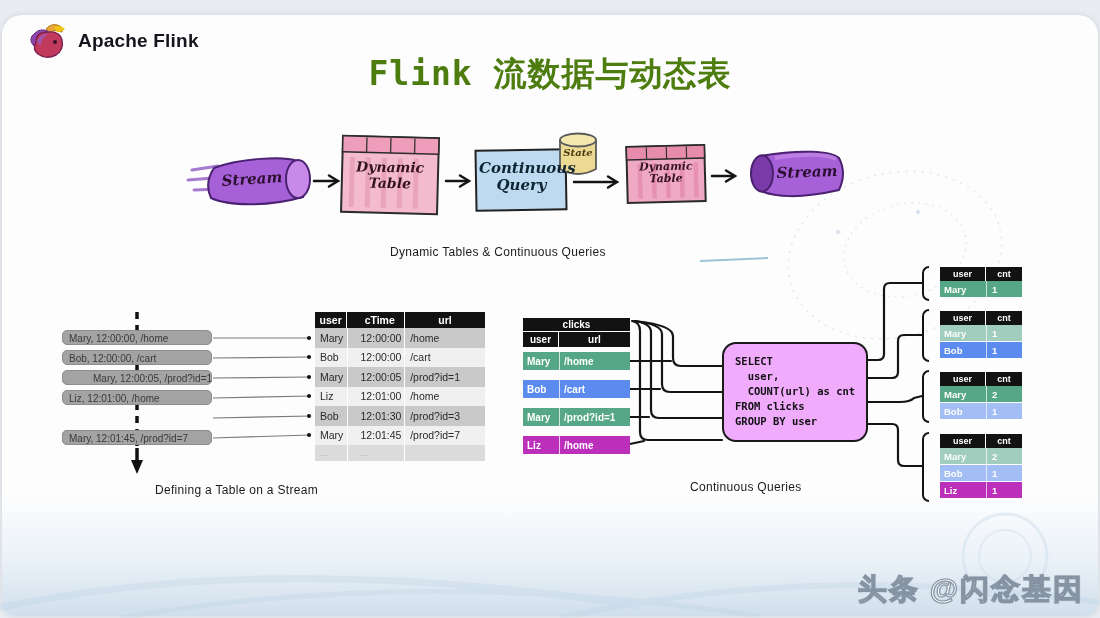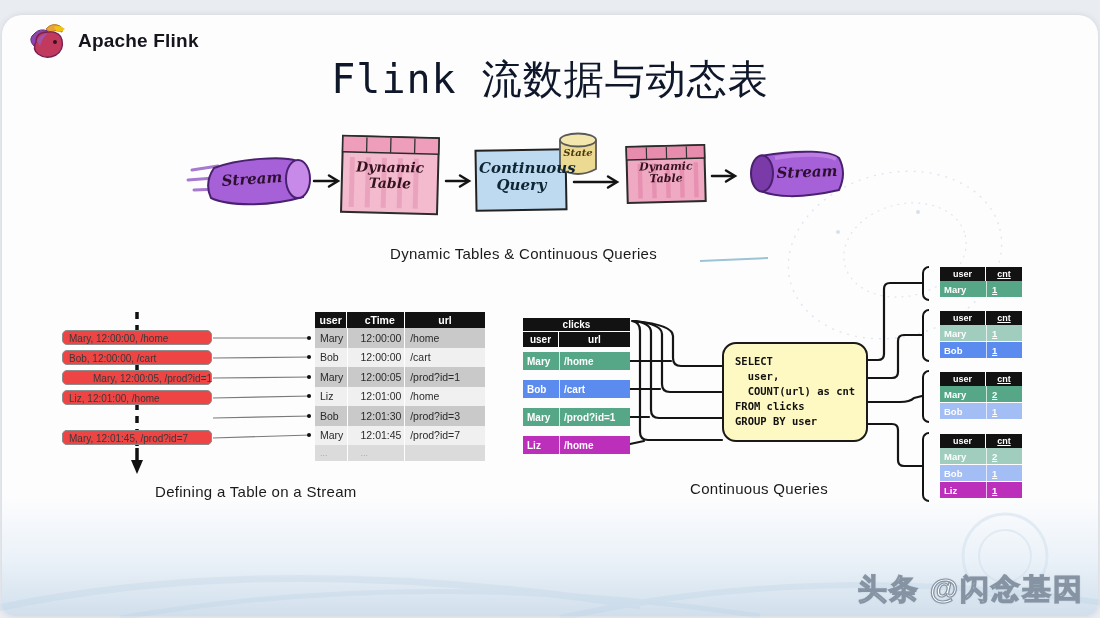--- a/index.html
+++ b/index.html
@@ -6,29 +6,29 @@
   body{width:1100px;height:618px;background:#e9edf1;font-family:"Liberation Sans","DejaVu Sans",sans-serif;overflow:hidden;}
   .slide{position:relative;width:1100px;height:618px;}
   .card{position:absolute;left:2px;right:2px;top:15px;bottom:2px;background:#fdfdfe;border-radius:20px 20px 12px 12px;box-shadow:0 0 6px rgba(0,0,0,.10);}
   .bottom-tint{position:absolute;left:2px;right:2px;bottom:2px;height:120px;background:linear-gradient(to bottom,rgba(210,226,240,0),rgba(210,226,240,.45) 55%,rgba(190,210,228,.7));border-radius:0 0 12px 12px;}
   .abs{position:absolute;}
   svg.layer{position:absolute;left:0;top:0;width:1100px;height:618px;}
 
   
   .logo-wrap{left:24px;top:20px;display:flex;align-items:center;gap:10px;}
   .logo-text{font-size:19px;font-weight:bold;color:#15151e;letter-spacing:.2px;}
-  .title{left:50%;top:52px;transform:translateX(-50%);font-family:"DejaVu Sans Mono","Liberation Mono",monospace;font-size:40px;font-weight:normal;color:#0f172a;letter-spacing:1px;white-space:nowrap;}
+  .title{left:50%;top:52px;transform:translateX(-50%);font-family:"DejaVu Sans Mono","Liberation Mono",monospace;font-size:33px;font-weight:bold;color:#4d7c0f;letter-spacing:1px;white-space:nowrap;}
 
   
   .flabel{position:absolute;font-family:"DejaVu Serif","Liberation Serif",serif;font-style:italic;font-weight:bold;text-align:center;line-height:1.12;color:#26142e;}
 
-  .caption{position:absolute;font-size:15px;color:#1b1b1b;letter-spacing:.3px;}
-
-  
-  .event{position:absolute;left:62px;width:150px;height:15px;background:#ef4444;border:1px solid #8d8d8d;border-radius:5px;font-size:10px;color:#3a3a3a;line-height:15px;padding-left:6px;box-sizing:border-box;white-space:nowrap;}
+  .caption{position:absolute;font-size:12px;color:#1b1b1b;letter-spacing:.3px;}
+
+  
+  .event{position:absolute;left:62px;width:150px;height:15px;background:#a3a3a3;border:1px solid #8d8d8d;border-radius:5px;font-size:10px;color:#3a3a3a;line-height:15px;padding-left:6px;box-sizing:border-box;white-space:nowrap;}
 
   
   .mtable{position:absolute;left:315px;top:312px;width:170px;}
   .mtable .hrow{display:flex;background:#121212;color:#fff;height:16px;font-size:10.5px;font-weight:bold;}
   .mtable .hrow div{display:flex;align-items:center;justify-content:center;border-right:1px solid #fff;box-sizing:border-box;}
   .mtable .hrow div:last-child{border-right:none;}
   .c-user{width:34px;} .c-time{width:52px;margin-left:8px;} .c-url{width:84px;}
   .mrow{display:flex;height:19.5px;font-size:10.5px;color:#2a2a2a;}
   .mrow div{display:flex;align-items:center;padding-left:5px;box-sizing:border-box;border-right:1px solid #fff;}
   .mrow div:last-child{border-right:none;}
@@ -40,29 +40,29 @@
   .ck-head{position:absolute;left:523px;top:332px;width:107px;height:15px;display:flex;background:#121212;color:#fff;font-size:10px;font-weight:bold;}
   .ck-head div{display:flex;align-items:center;justify-content:center;border-right:1px solid #fff;box-sizing:border-box;}
   .ck-head div:last-child{border-right:none;}
   .ck-u{width:36px;} .ck-l{flex:1;}
   .crow{position:absolute;left:523px;width:107px;height:18px;display:flex;color:#fff;font-weight:bold;font-size:10px;}
   .crow .u{width:36px;display:flex;align-items:center;padding-left:4px;box-sizing:border-box;}
   .crow .l{flex:1;display:flex;align-items:center;padding-left:4px;border-left:1px solid rgba(255,255,255,.75);box-sizing:border-box;}
   .green{background:#55a788;} .blue{background:#5b8bee;} .magenta{background:#bb2fbb;}
 
   
-  .sqlbox{position:absolute;left:722px;top:342px;width:146px;height:100px;background:#fef9c3;border:2px solid #1a1a1a;border-radius:14px;box-sizing:border-box;padding:10px 0 0 11px;}
+  .sqlbox{position:absolute;left:722px;top:342px;width:146px;height:100px;background:#f0abfc;border:2px solid #1a1a1a;border-radius:14px;box-sizing:border-box;padding:10px 0 0 11px;}
   .sqlbox .line{font-family:"DejaVu Sans Mono","Liberation Mono",monospace;font-size:10.5px;font-weight:bold;color:#111;line-height:15px;white-space:pre;}
 
   
   .rtable{position:absolute;left:940px;width:82px;}
   .rtable .hrow{display:flex;background:#121212;color:#fff;height:14px;font-size:9px;font-weight:bold;}
   .rtable .hrow div{display:flex;align-items:center;justify-content:center;border-right:1px solid #fff;box-sizing:border-box;}
   .rtable .hrow div:last-child{border-right:none;}
-  .ru{width:46px;} .rc{flex:1;text-decoration:underline;}
+  .ru{width:46px;} .rc{flex:1;}
   .rrow{display:flex;height:16px;color:#fff;font-size:9.5px;font-weight:bold;border-bottom:1px solid #fff;}
   .rrow .ru{display:flex;align-items:center;padding-left:4px;box-sizing:border-box;}
   .rrow .rc{display:flex;align-items:center;padding-left:5px;border-left:1px solid rgba(255,255,255,.7);box-sizing:border-box;}
   .faded{opacity:.55;}
 
   .brace{position:absolute;width:7px;border:2.5px solid #131313;border-right:none;border-radius:8px 0 0 8px;box-sizing:border-box;}
 
   .watermark{position:absolute;right:16px;top:570px;font-size:29px;font-weight:bold;letter-spacing:2px;color:#ffffff;-webkit-text-stroke:1.2px #8593a3;text-shadow:0 0 2px #a6b4c4;}
 </style>
 </head>

